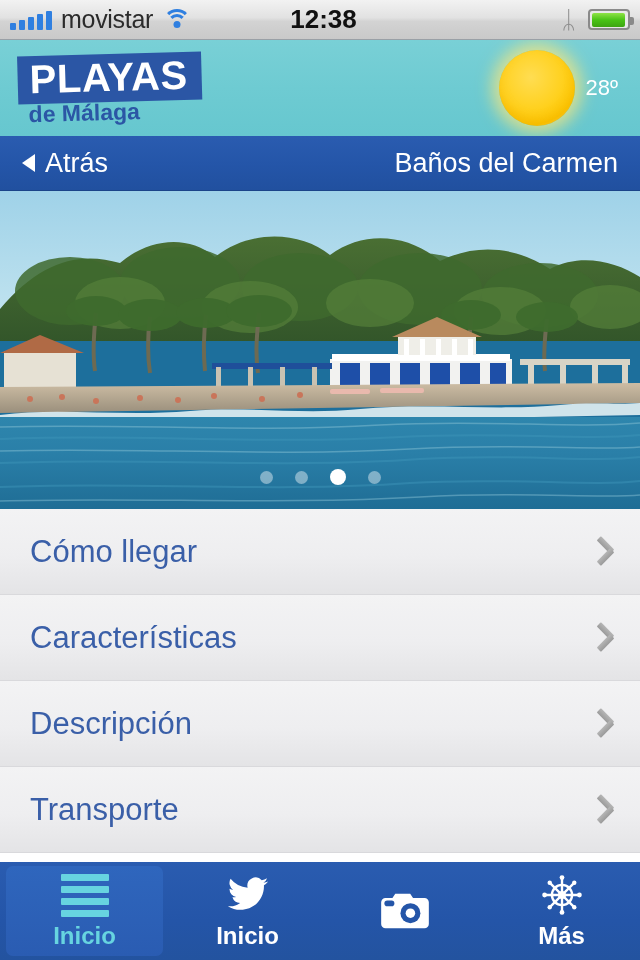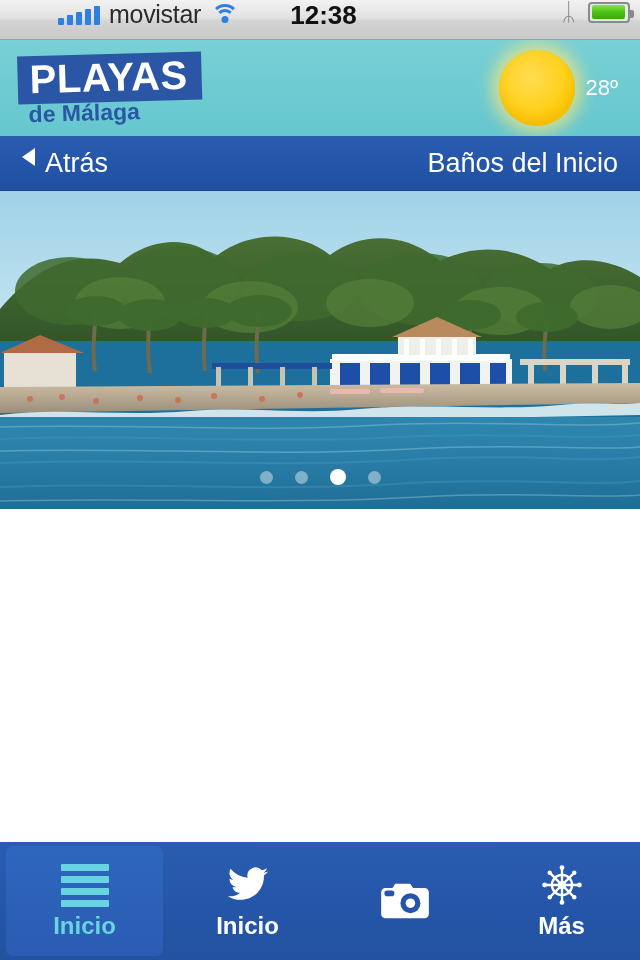--- a/index.html
+++ b/index.html
@@ -17,22 +17,21 @@
 
   
   .statusbar {
     position: relative;
     height: 40px;
     width: 640px;
     background: linear-gradient(to bottom, #f2f2f2 0%, #e2e2e2 45%, #d3d3d3 55%, #c9c9c9 100%);
     border-bottom: 1px solid #9aa0a6;
     box-sizing: border-box;
     display: flex;
-    align-items: flex-start;
-    padding-left: 48px;
+    align-items: center;
   }
   .sb-left { display: flex; align-items: center; margin-left: 10px; gap: 9px; }
   .signal { display: flex; align-items: flex-end; gap: 3px; height: 20px; }
   .signal i {
     display: block; width: 6px; background: #2f7fe0; border-radius: 1px;
   }
   .signal i:nth-child(1) { height: 7px; }
   .signal i:nth-child(2) { height: 10px; }
   .signal i:nth-child(3) { height: 13px; }
   .signal i:nth-child(4) { height: 16px; }
@@ -123,21 +122,21 @@
 
   
   .navbar {
     height: 55px; width: 640px;
     background: linear-gradient(to bottom, #2a5cb0 0%, #2455a8 55%, #21509f 100%);
     display: flex; align-items: center; justify-content: space-between;
     box-sizing: border-box; padding: 0 22px 0 22px;
     border-bottom: 1px solid #1b4489;
   }
   .backbtn {
-    display: flex; gap: 10px;
+    display: flex; align-items: center; gap: 10px;
     color: #ffffff; font-size: 27px;
     cursor: pointer;
   }
   .backbtn .tri {
     width: 0; height: 0;
     border-top: 9px solid transparent;
     border-bottom: 9px solid transparent;
     border-right: 13px solid #ffffff;
   }
   .navtitle { color: #ffffff; font-size: 27px; }
@@ -184,21 +183,21 @@
     content: ""; position: absolute; left: 2px;
     width: 19px; height: 6px; border-radius: 1px;
     background: linear-gradient(to bottom, #b6b6b6, #9a9a9a);
   }
   .chev::before { top: 7px; transform: rotate(45deg); }
   .chev::after  { top: 19px; transform: rotate(-45deg); }
 
   
   .tabbar {
     position: absolute; left: 0; bottom: 0;
-    width: 640px; height: 118px;
+    width: 640px; height: 98px;
     background: linear-gradient(to bottom, #2a5cb0 0%, #2455a8 60%, #23539f 100%);
     display: flex;
     text-align: center;
   }
   .tab {
     flex: 1 1 0;
     display: flex; flex-direction: column; align-items: center; justify-content: center;
     gap: 4px;
     cursor: pointer;
     position: relative;
@@ -256,21 +255,21 @@
       <span class="sun"></span>
       <span class="temp">28º</span>
     </div>
   </div>
 
   <div class="navbar">
     <div class="backbtn">
       <span class="tri"></span>
       <span>Atrás</span>
     </div>
-    <div class="navtitle">Baños del Inicio</div>
+    <div class="navtitle">Baños del Carmen</div>
   </div>
 
   <div class="photo">
     <svg viewBox="0 0 640 318" preserveAspectRatio="none">
       <defs>
         <linearGradient id="sky" x1="0" y1="0" x2="0" y2="1">
           <stop offset="0%" stop-color="#9fd2e8"></stop>
           <stop offset="100%" stop-color="#bfe2ef"></stop>
         </linearGradient>
         <linearGradient id="sea" x1="0" y1="0" x2="0" y2="1">
@@ -401,20 +400,38 @@
       </g>
     </svg>
     <div class="dots">
       <i></i>
       <i></i>
       <i class="on"></i>
       <i></i>
     </div>
   </div>
 
+  <div class="list">
+    <div class="row">
+      <span class="label">Cómo llegar</span>
+      <span class="chev"></span>
+    </div>
+    <div class="row">
+      <span class="label">Características</span>
+      <span class="chev"></span>
+    </div>
+    <div class="row">
+      <span class="label">Descripción</span>
+      <span class="chev"></span>
+    </div>
+    <div class="row">
+      <span class="label">Transporte</span>
+      <span class="chev"></span>
+    </div>
+  </div>
 
   <div class="tabbar">
 
     <div class="tab active">
       <span class="ticon">
         <span class="bars">
             <i></i>
             <i></i>
             <i></i>
             <i></i>

